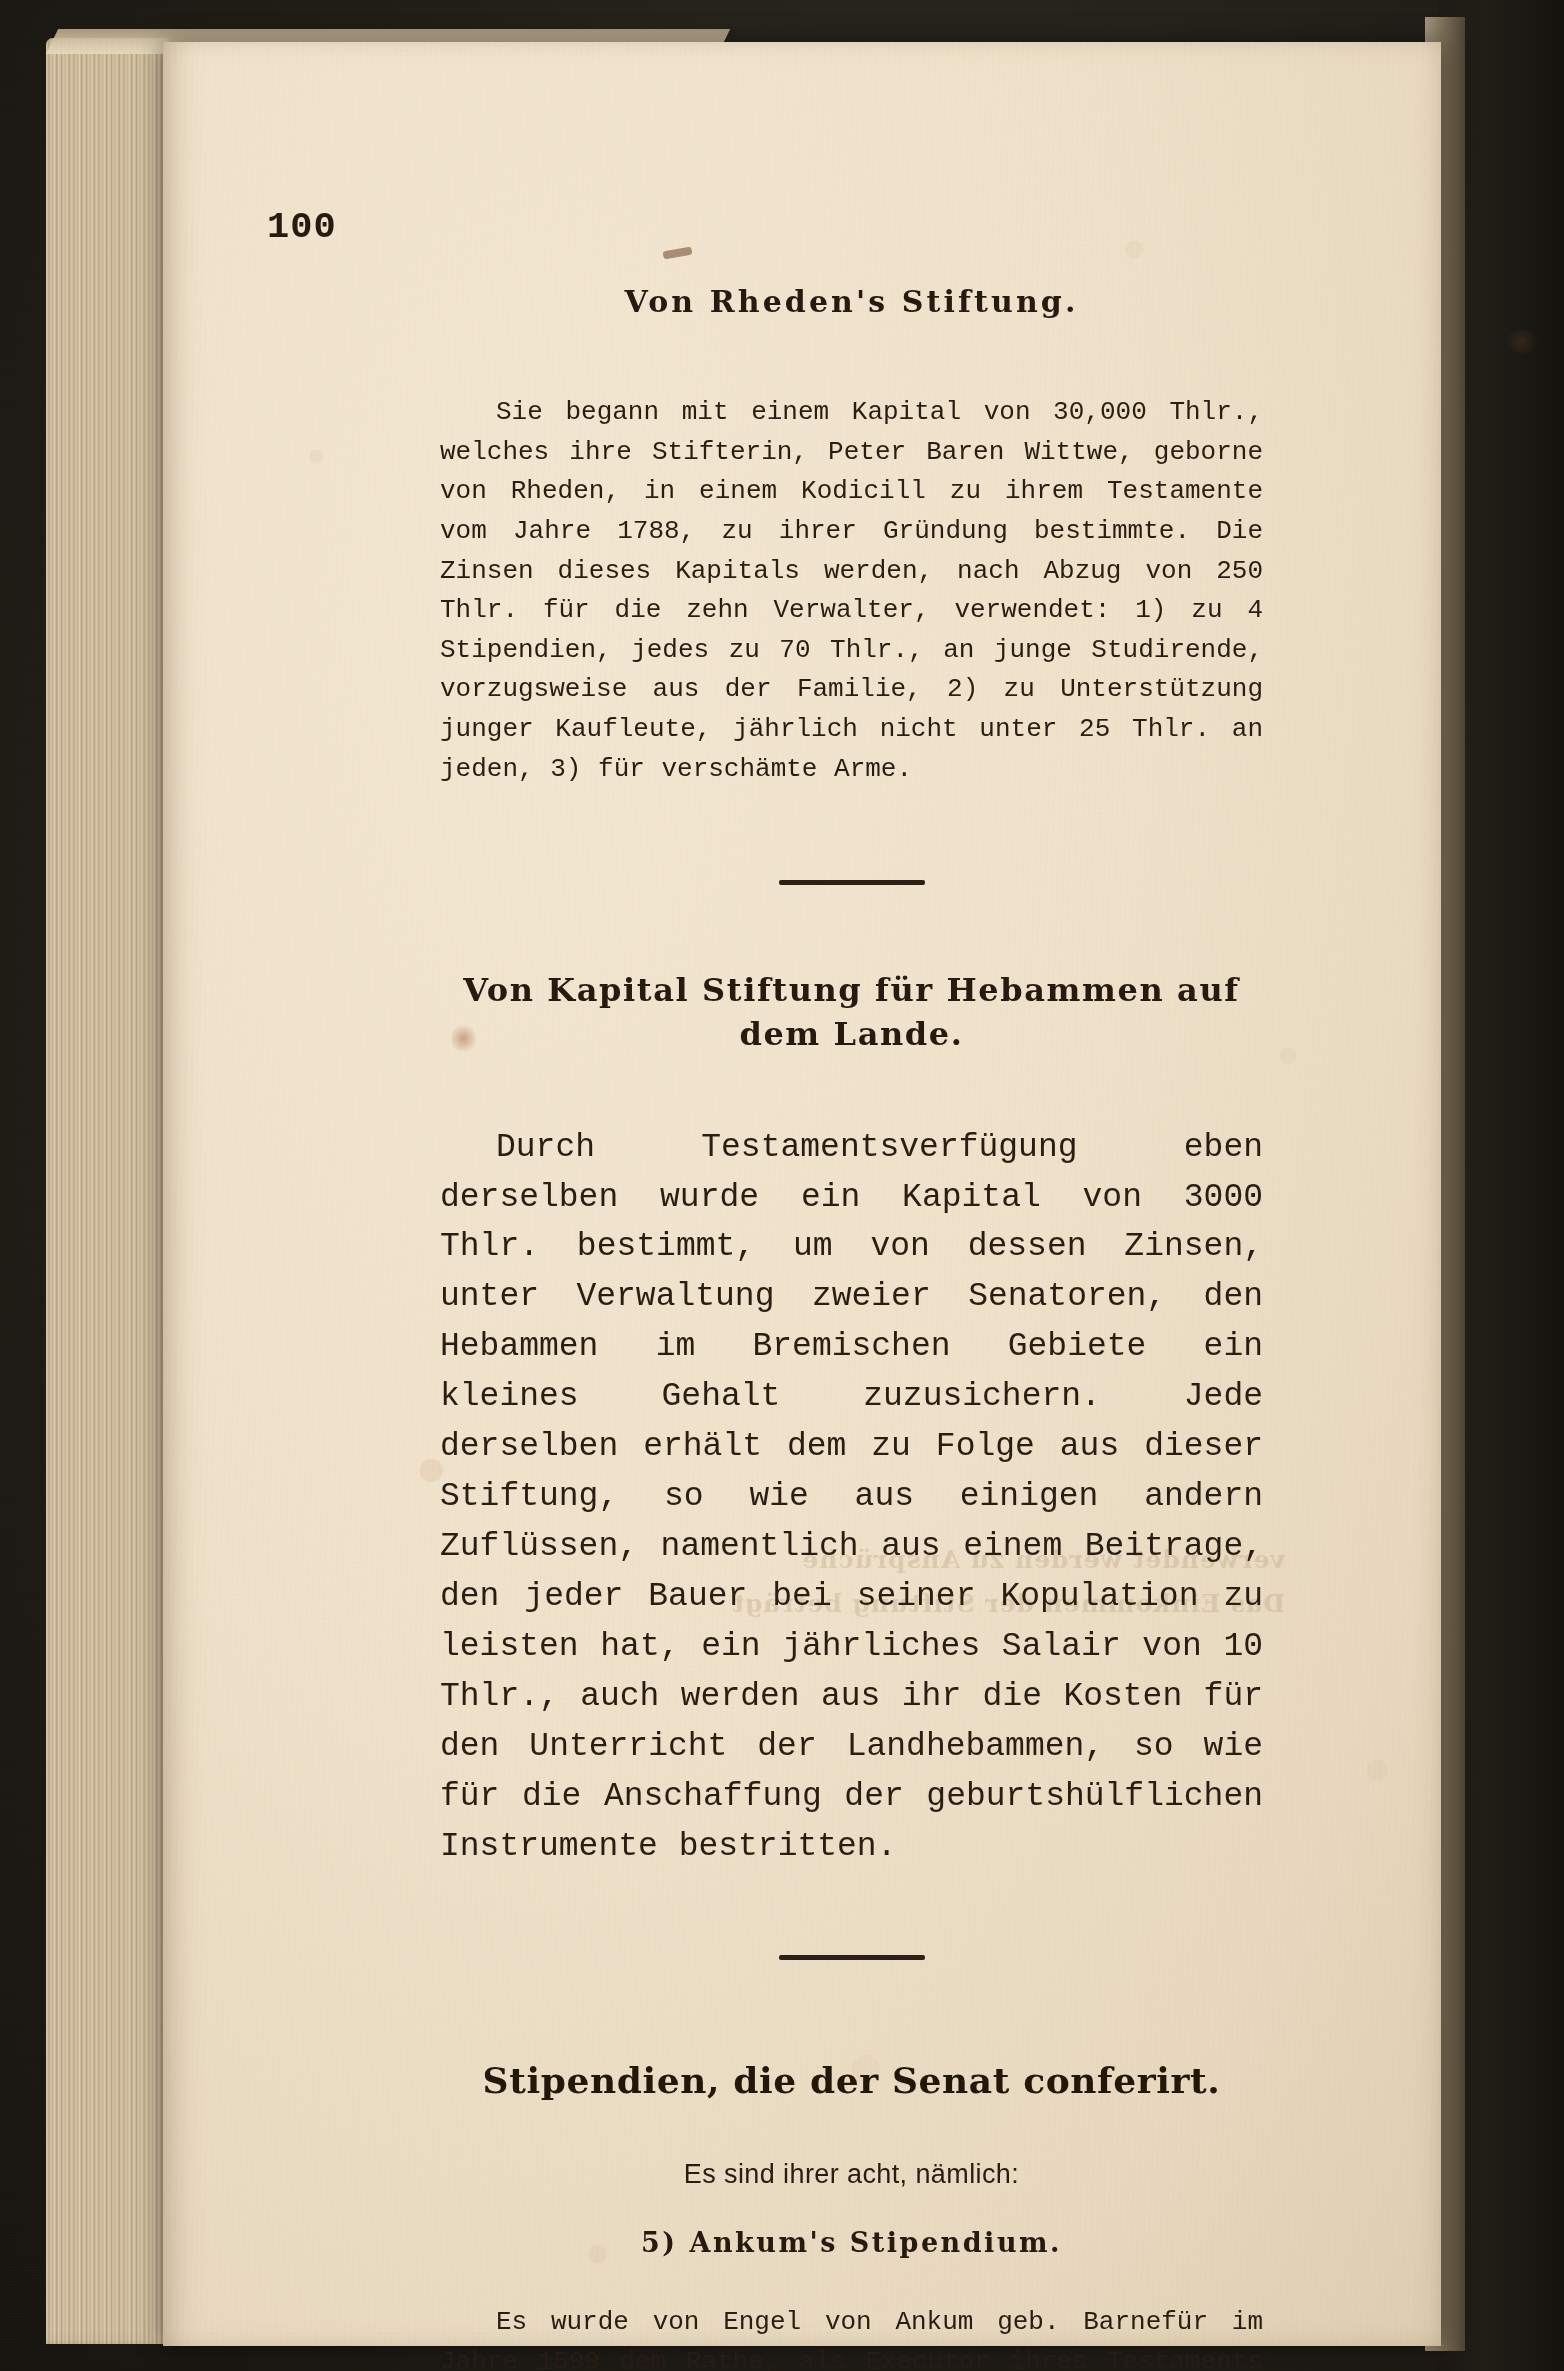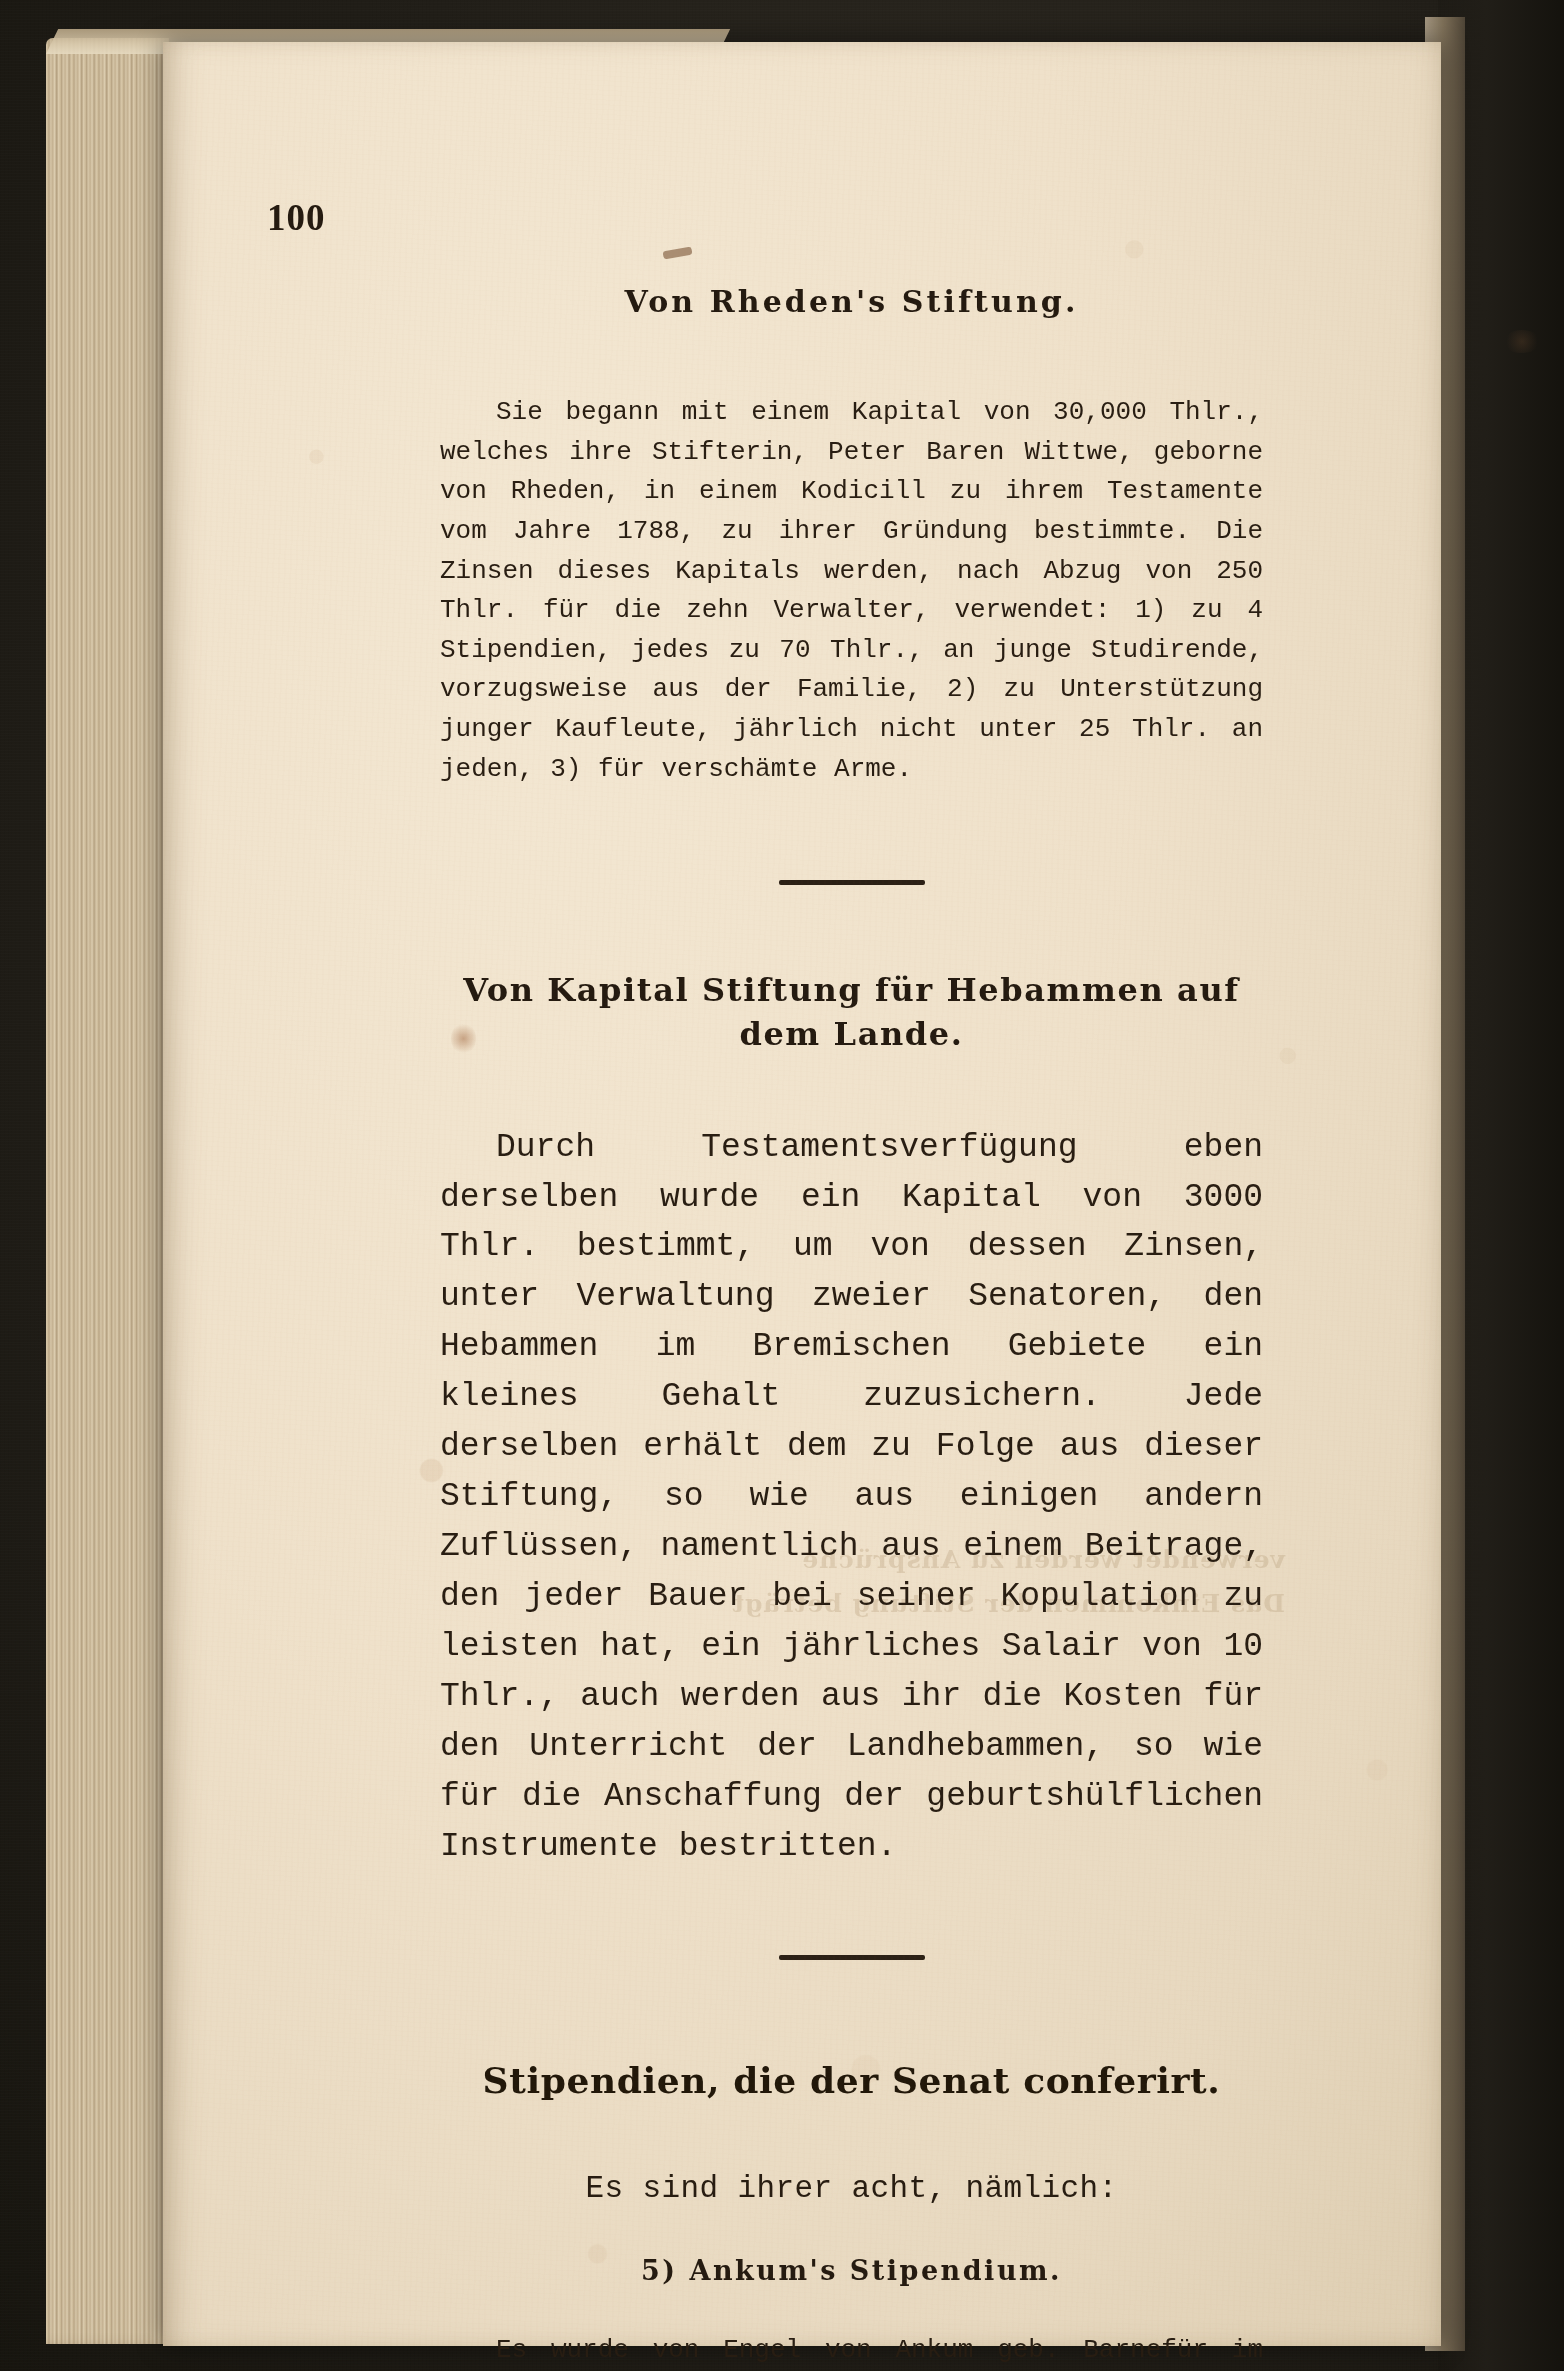--- a/index.html
+++ b/index.html
@@ -124,22 +124,22 @@
   .content {
     position: absolute;
     left: 0; top: 0;
     width: 100%; height: 100%;
     color: #231a10;
   }
 
   .folio {
     position: absolute;
     left: 104px;
-    top: 154px;
-    font-family: Liberation Serif, serif;
+    top: 164px;
+    font-family: Liberation Mono, monospace;
     font-weight: bold;
     font-size: 37px;
     letter-spacing: 1px;
     color: #241a10;
   }
 
   .column {
     position: absolute;
     left: 261px;
     top: 226px;
@@ -195,23 +195,23 @@
     text-align: justify;
     text-align-last: left;
     text-indent: 56px;
     color: #281d12;
     word-spacing: 1px;
     -webkit-hyphens: none;
     hyphens: none;
   }
 
   p.lead {
-    margin: 12px;
-    font-family: Liberation Mono, monospace;
-    font-size: 31px;
+    margin: 0;
+    font-family: Liberation Sans, sans-serif;
+    font-size: 27px;
     text-align: center;
     color: #271c11;
     letter-spacing: 0.4px;
   }
 
   
   .block-2 p.body { font-size: 33px; line-height: 1.515; }
 
   .rule {
     width: 146px;

